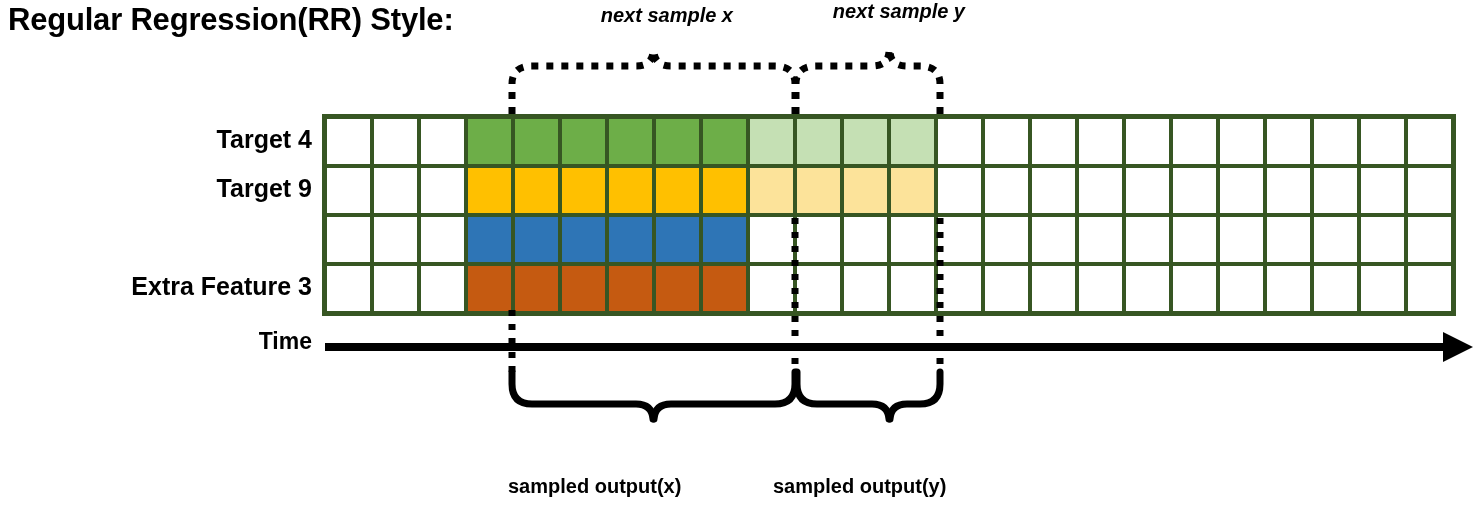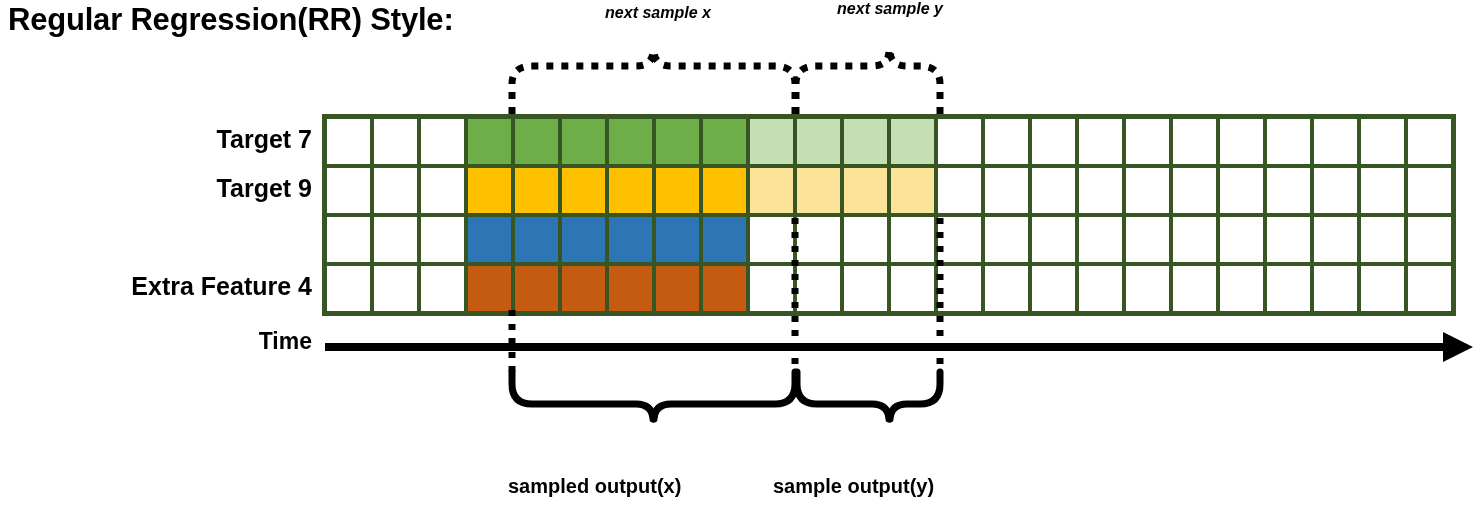--- a/index.html
+++ b/index.html
@@ -10,22 +10,22 @@
   }
   #stage{position:absolute;left:0;top:0;width:1476px;height:452px;}
 
   .title{
     position:absolute;left:8px;top:2px;
     font-size:31px;font-weight:700;color:#000;
     letter-spacing:-0.2px;white-space:nowrap;
   }
 
   .brace-label{
-    position:absolute;font-size:16px;font-style:italic;font-weight:600;
-    color:#000;white-space:nowrap;text-align:center;
+    position:absolute;font-size:20px;font-style:italic;font-weight:600;
+    color:#000;white-space:nowrap;text-align:right;
   }
 
   .row-label{
     position:absolute;right:0;
     font-size:25px;font-weight:700;color:#000;
     white-space:nowrap;text-align:right;
     line-height:1;
   }
   .labelcol{position:absolute;left:0;top:0;width:312px;height:516px;}
 
@@ -56,23 +56,23 @@
 <body>
 
 <div id="stage">
 
   <div class="title">Regular Regression(RR) Style:</div>
 
   <div class="brace-label" id="lbl-x" style="left:583px;top:4px;width:150px;">next sample x</div>
   <div class="brace-label" id="lbl-y" style="left:815px;top:0;width:150px;">next sample y</div>
 
   <div class="labelcol">
-    <div class="row-label" style="top:127px;">Target 7</div>
+    <div class="row-label" style="top:127px;">Target 4</div>
     <div class="row-label" style="top:176px;">Target 9</div>
-    <div class="row-label" style="top:274px;">Extra Feature 4</div>
+    <div class="row-label" style="top:274px;">Extra Feature 3</div>
     <div class="time-label">Time</div>
   </div>
 
   <div class="grid" id="grid" style="border-color: rgb(55, 86, 35); background: rgb(55, 86, 35);">
       <div class="grow">
         <div class="cell" style="background: rgb(255, 255, 255);"></div>
         <div class="cell" style="background: rgb(255, 255, 255);"></div>
         <div class="cell" style="background: rgb(255, 255, 255);"></div>
         <div class="cell" style="background: rgb(109, 174, 72);"></div>
         <div class="cell" style="background: rgb(109, 174, 72);"></div>
@@ -175,21 +175,21 @@
         <div class="cell" style="background: rgb(255, 255, 255);"></div>
       </div>
     </div>
 
   <div class="bottom-text" style="left:508px;top:423px;">
     <div>sampled output(x)</div>
     
     
   </div>
   <div class="bottom-text" style="left:773px;top:423px;">
-    <div>sample output(y)</div>
+    <div>sampled output(y)</div>
     
     
   </div>
 
   <svg class="overlay" viewBox="0 0 1476 516" xmlns="http://www.w3.org/2000/svg">
 
     <g fill="none" stroke="#000000" stroke-width="7" stroke-linecap="butt" stroke-dasharray="7 8">
       <path d="M512,114 L512,84 Q512,66 532,66 L636,66 Q652,66 653,52"></path>
       <path d="M795,114 L795,84 Q795,66 775,66 L671,66 Q655,66 654,52"></path>
     </g>

